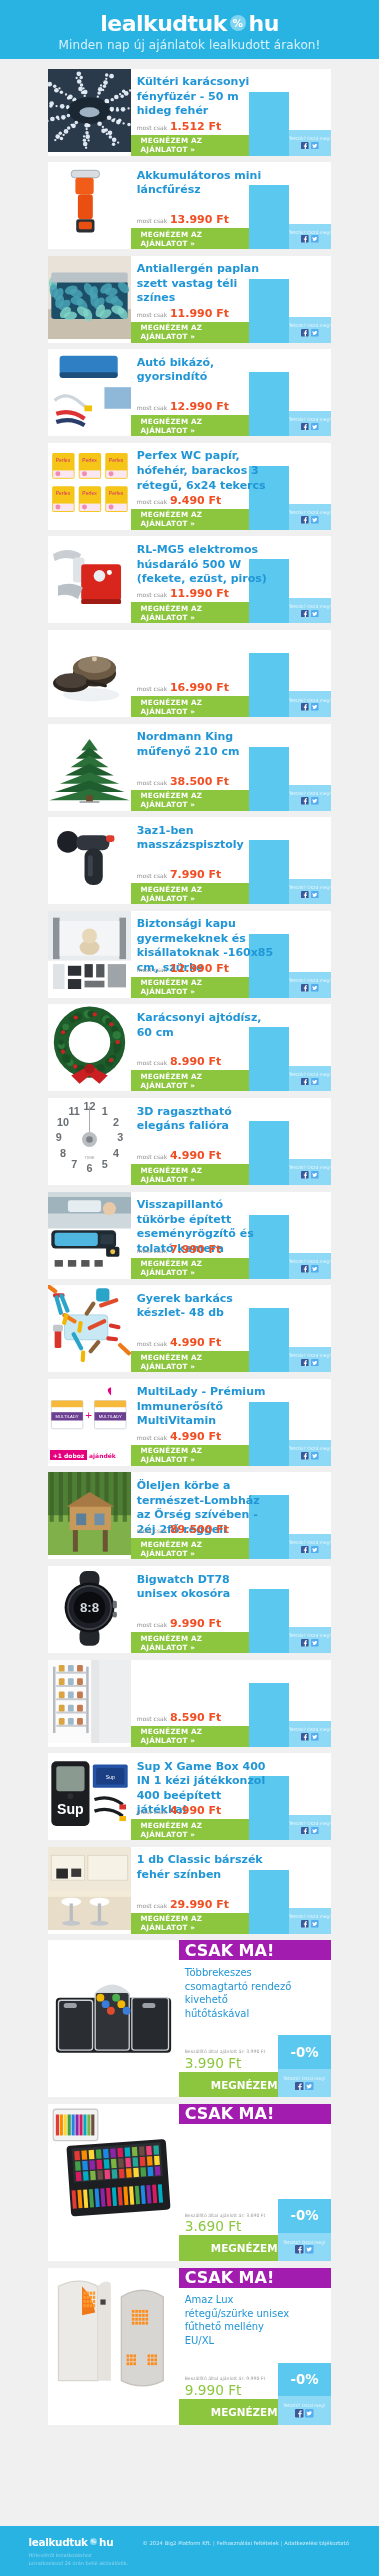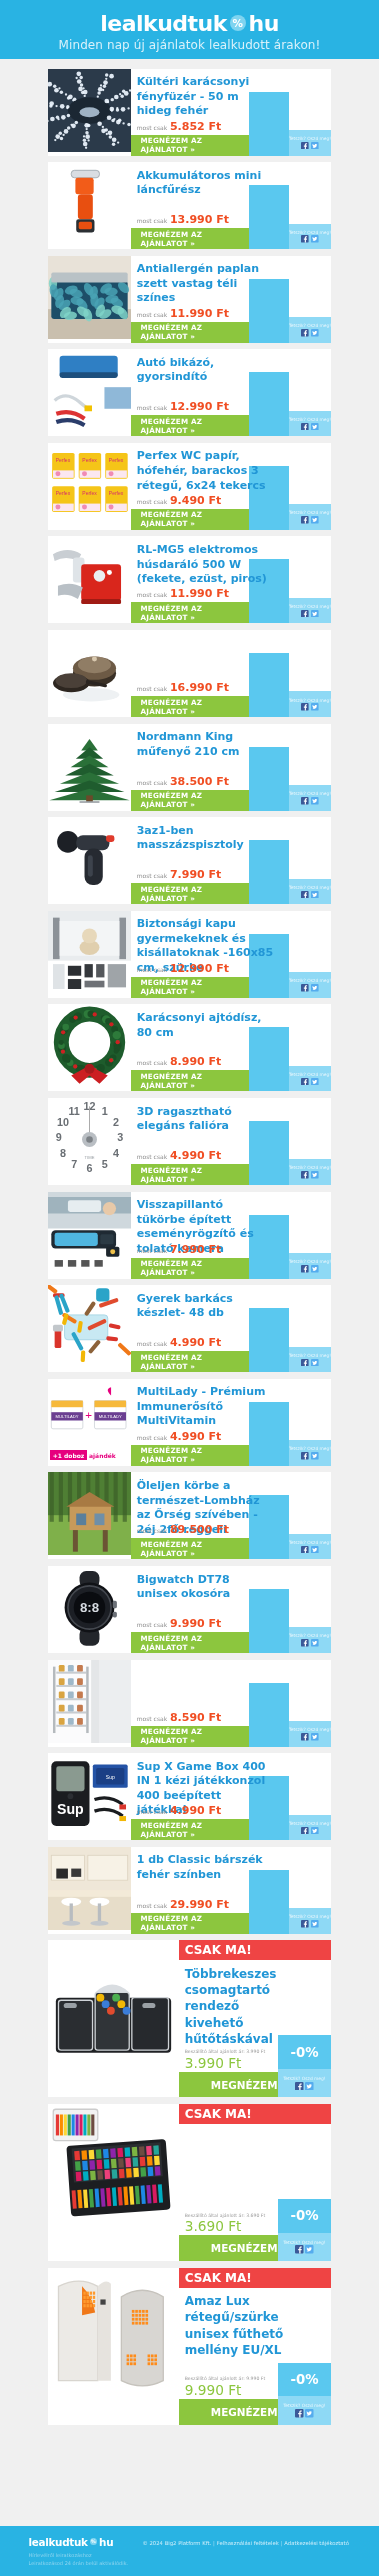--- a/index.html
+++ b/index.html
@@ -91,25 +91,25 @@
   .gift-rest { color:#e6007e; font-size:6px; font-weight:bold; margin-left:1.9px; }
 
   
   .scard {
     width:283px; margin:0 auto 6.6px auto; background:#fff;
     position:relative; display:flex; overflow:hidden; height:157px;
   }
   .scard-img { width:131px; flex:0 0 131px; position:relative; overflow:hidden; }
   .scard-body { flex:1 1 auto; position:relative; }
   .scard-banner {
-    background:#ef4444; color:#fff; height:20px; display:flex; align-items:center;
-    padding-left:5.7px; font-size:12px; font-weight:bold;
+    background:#a21caf; color:#fff; height:20px; display:flex; align-items:center;
+    padding-left:5.7px; font-size:16px; font-weight:bold;
   }
   .scard-title {
-    color:#2196d6; font-size:12px; font-weight:bold; line-height:1.35;
+    color:#2196d6; font-size:10px; font-weight:normal; line-height:1.35;
     padding:5.7px 5.7px 0 5.7px; max-width:119px;
   }
   .scard-prices { position:absolute; left:5.7px; bottom:26.5px; }
   .scard-oldprice { color:#9a9a9a; font-size:4.6px; margin-bottom:0.9px; }
   .scard-price { color:#8cc63e; font-size:13.7px; font-weight:normal; }
   .discount {
     position:absolute; right:0; top:95px; width:53px; height:34px;
     background:#5ac8ef; color:#fff; font-size:13.3px; font-weight:bold;
     display:flex; align-items:center; justify-content:center; z-index:3;
   }
@@ -277,21 +277,21 @@
             <circle cx="63.9" cy="19.9" r="1.4" fill="#eef6ff" opacity="0.92"></circle>
             <circle cx="91.2" cy="26.8" r="2.0999999999999996" fill="#eef6ff" opacity="0.92"></circle>
             <ellipse cx="50" cy="52" rx="12" ry="6" fill="#9fb2c4"></ellipse>
           </svg>
         </div>
         <div class="card-body">
           <div class="bar"></div>
           <div class="card-title">Kültéri karácsonyi fényfüzér - 50 m hideg fehér</div>
           <div class="price-row">
             <span class="price-label">most csak</span>
-            <span class="price-value">5.852 Ft</span>
+            <span class="price-value">1.512 Ft</span>
           </div>
           <div class="cta">MEGNÉZEM AZ AJÁNLATOT »</div>
           <div class="share">
             <span class="share-label">Tetszik? Oszd meg!</span>
             <span class="share-icons">
               <a href="#">
                 <svg class="sic" viewBox="0 0 16 16">
                   <rect width="16" height="16" rx="2" fill="#3b5998"></rect>
                   <path d="M10.4 16V9.9h2l.3-2.4h-2.3V6c0-.7.2-1.2 1.2-1.2h1.2V2.7c-.2 0-.9-.1-1.8-.1-1.8 0-3 1.1-3 3.1v1.8H6v2.4h2V16z" fill="#fff"></path>
                 </svg>
@@ -760,21 +760,21 @@
             <circle cx="18.2" cy="34.1" r="2.6" fill="#cc2222"></circle>
             <circle cx="33.3" cy="16.4" r="2.6" fill="#cc2222"></circle>
             <circle cx="56.3" cy="12.6" r="2.6" fill="#cc2222"></circle>
             <circle cx="76.4" cy="24.5" r="2.6" fill="#cc2222"></circle>
             <path d="M50 74 l-22 12 l10 10 l12 -10 l12 10 l10 -10z" fill="#cc1f22"></path>
             <circle cx="50" cy="78" r="6" fill="#a81a1c"></circle>
           </svg>
         </div>
         <div class="card-body">
           <div class="bar"></div>
-          <div class="card-title">Karácsonyi ajtódísz, 80 cm</div>
+          <div class="card-title">Karácsonyi ajtódísz, 60 cm</div>
           <div class="price-row">
             <span class="price-label">most csak</span>
             <span class="price-value">8.990 Ft</span>
           </div>
           <div class="cta">MEGNÉZEM AZ AJÁNLATOT »</div>
           <div class="share">
             <span class="share-label">Tetszik? Oszd meg!</span>
             <span class="share-icons">
               <a href="#">
                 <svg class="sic" viewBox="0 0 16 16">

